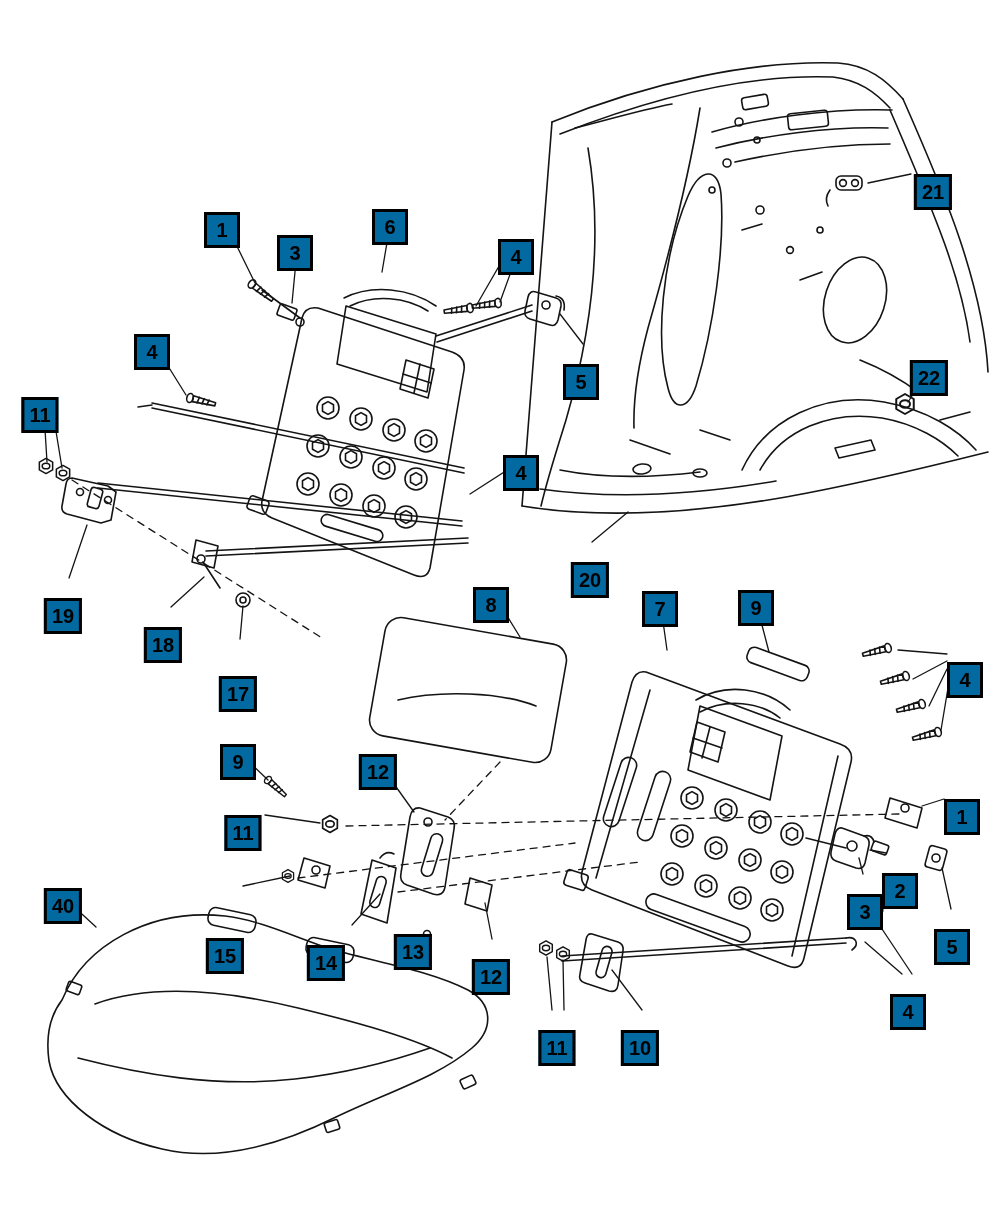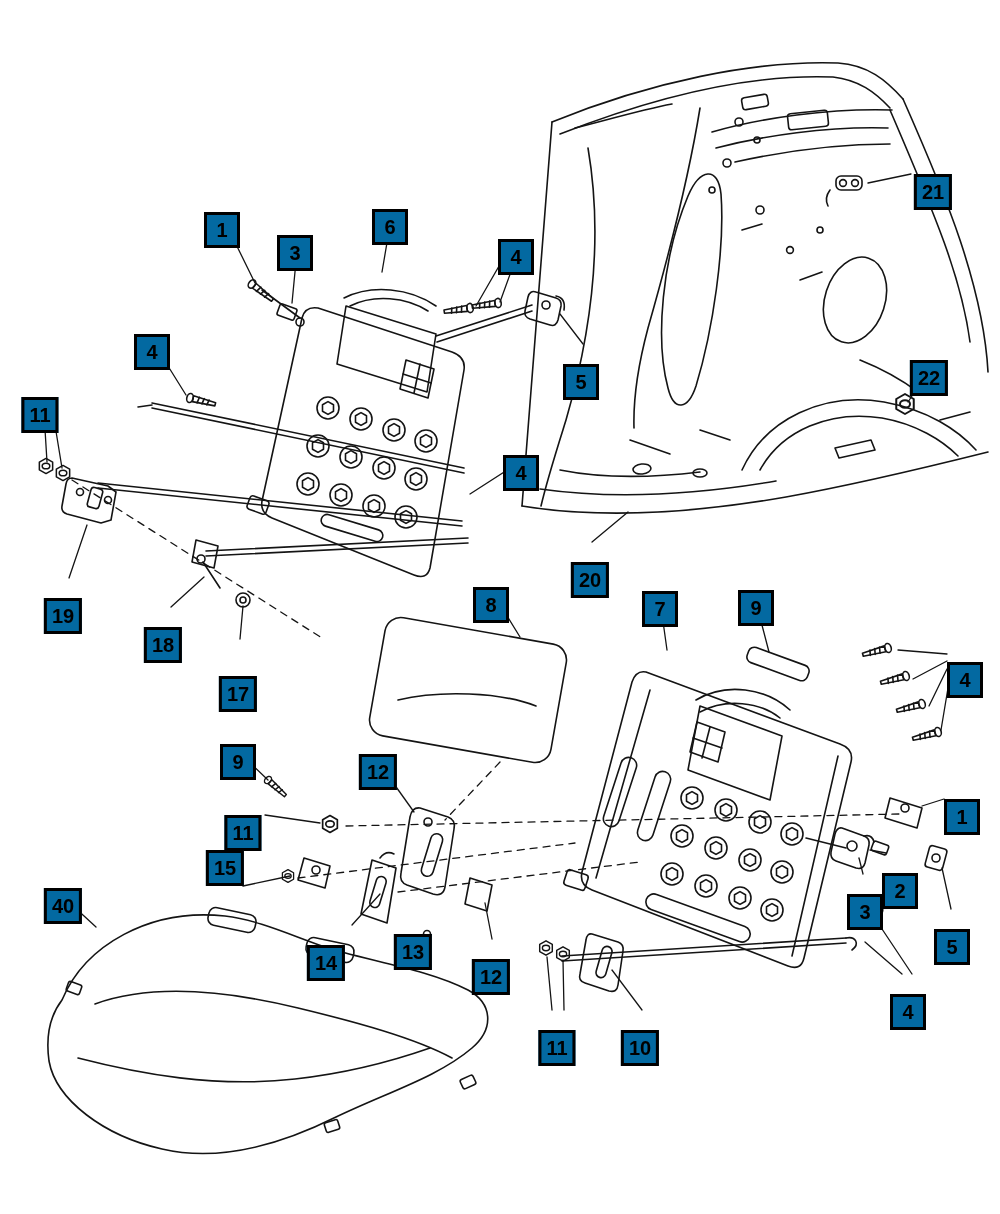--- a/index.html
+++ b/index.html
@@ -310,21 +310,21 @@
   <div class="callout" style="left:491px;top:585px">8</div>
   <div class="callout" style="left:660px;top:589px">7</div>
   <div class="callout" style="left:756px;top:588px">9</div>
   <div class="callout" style="left:965px;top:660px">4</div>
   <div class="callout" style="left:238px;top:742px">9</div>
   <div class="callout" style="left:378px;top:752px">12</div>
   <div class="callout" style="left:962px;top:797px">1</div>
   <div class="callout" style="left:243px;top:813px">11</div>
   <div class="callout" style="left:900px;top:871px">2</div>
   <div class="callout" style="left:865px;top:892px">3</div>
-  <div class="callout" style="left:225px;top:848px">15</div>
+  <div class="callout" style="left:225px;top:936px">15</div>
   <div class="callout" style="left:952px;top:927px">5</div>
   <div class="callout" style="left:326px;top:943px">14</div>
   <div class="callout" style="left:413px;top:932px">13</div>
   <div class="callout" style="left:491px;top:957px">12</div>
   <div class="callout" style="left:63px;top:886px">40</div>
   <div class="callout" style="left:557px;top:1028px">11</div>
   <div class="callout" style="left:640px;top:1028px">10</div>
   <div class="callout" style="left:908px;top:992px">4</div>
 
 </div>

